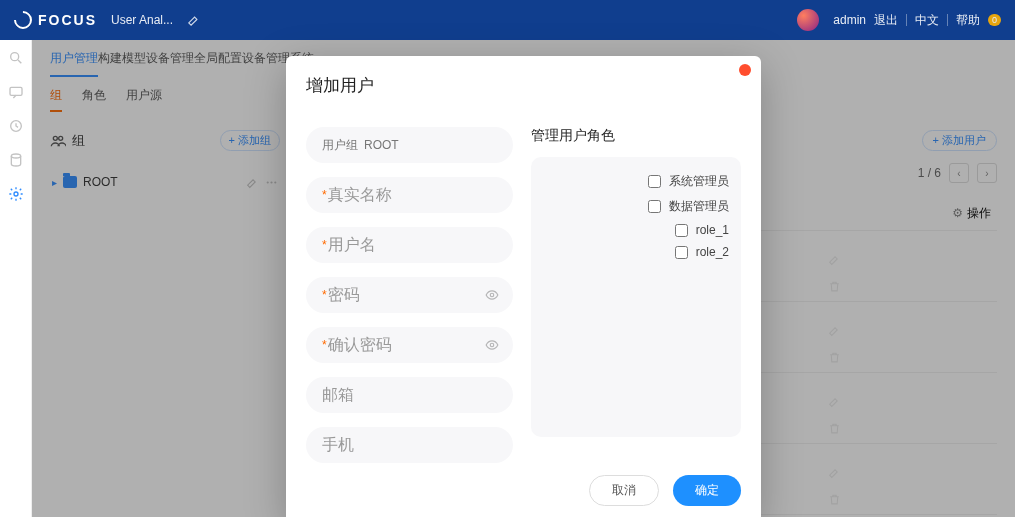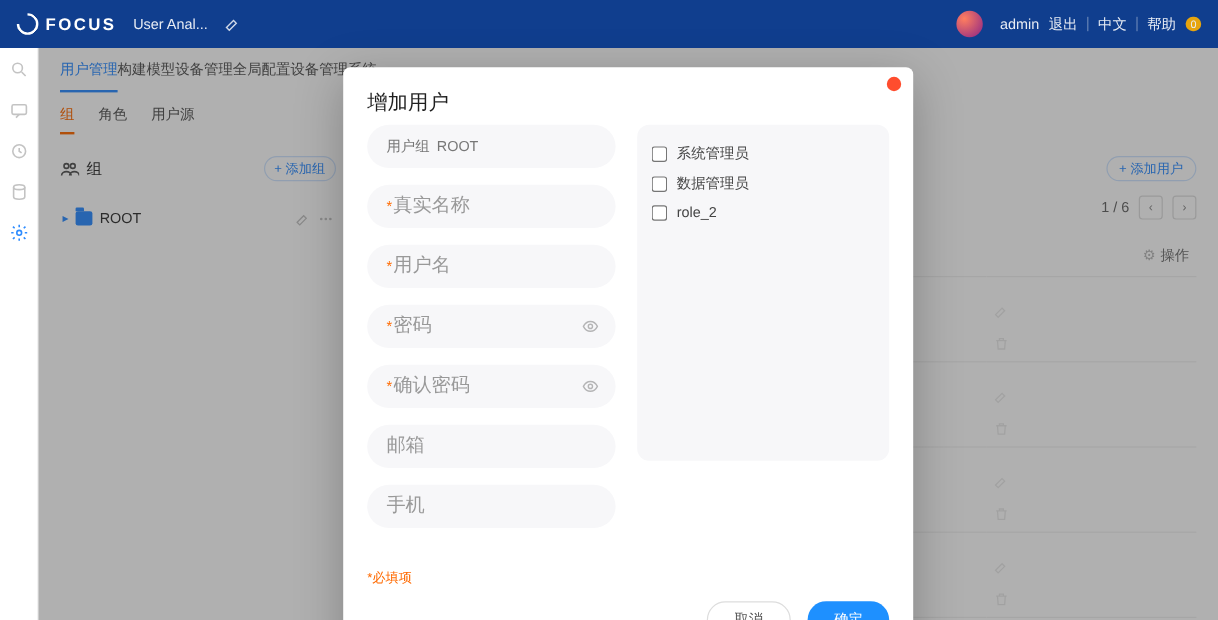--- a/index.html
+++ b/index.html
@@ -38,43 +38,43 @@
   .tree-caret { color: #2e8cff; font-size: 10px; }
   .folder-ic { width: 14px; height: 12px; background: #2e8cff; border-radius: 2px; position: relative; }
   .folder-ic::before { content:""; position:absolute; top:-3px; left:0; width:7px; height:3px; background:#2e8cff; border-radius:1px 1px 0 0; }
   .tree-actions { display: flex; gap: 6px; opacity: .5; }
   .table-panel { flex: 1; }
   .table-head-row { display: flex; align-items: center; justify-content: flex-end; gap: 10px; }
   .add-user-btn { color: #2e8cff; font-size: 11px; border: 1px solid #cfe4ff; border-radius: 12px; padding: 2px 10px; cursor: pointer; text-align: center; }
   .pager { display: flex; align-items: center; gap: 8px; margin-top: 12px; justify-content: flex-end; font-size: 12px; color: #666; }
   .pg-btn { width: 20px; height: 20px; border: 1px solid #ddd; border-radius: 3px; display: flex; align-items: center; justify-content: center; cursor: pointer; font-size: 10px; color: #888; }
   .tbl { width: 100%; margin-top: 14px; border-collapse: collapse; font-size: 12px; }
-  .tbl th { text-align: left; color: #737373; font-weight: 500; padding: 8px 6px; }
+  .tbl th { text-align: left; color: #000000; font-weight: 500; padding: 8px 6px; }
   .tbl th .hic { opacity: .5; margin-right: 4px; }
   .tbl td { padding: 8px 6px; border-top: 1px solid #f0f0f0; color: #555; }
   .tbl td.actions { text-align: right; }
   .row-ic { opacity: .35; margin-left: 8px; cursor: pointer; }
   .row-ic svg * { stroke: #888; }
   
   .overlay { position: absolute; inset: 0; background: rgba(30,30,30,.35); display: flex; justify-content: center; align-items: flex-start; }
   .modal { width: 475px; background: #fff; border-radius: 6px; margin-top: 16px; padding: 18px 20px 16px 20px; position: relative; box-shadow: 0 10px 40px rgba(0,0,0,.25); }
   .modal-close { position: absolute; top: 8px; right: 10px; width: 12px; height: 12px; border-radius: 50%; background: #ff4d2e; cursor: pointer; }
-  .modal-title { font-size: 17px; font-weight: 500; color: #1f1f1f; margin-bottom: 7px; }
+  .modal-title { font-size: 17px; font-weight: 500; color: #1f1f1f; margin-bottom: 30px; }
   .modal-body { display: flex; gap: 18px; }
   .form-col { flex: 1; display: flex; flex-direction: column; gap: 14px; }
   .field { position: relative; background: #f7f7f9; border-radius: 20px; height: 36px; display: flex; align-items: center; padding: 0 16px; }
   .field.static { color: #777; font-size: 12px; gap: 6px; }
   .field input { border: none; background: transparent; outline: none; width: 100%; font-size: 16px; color: #333; }
   .field input::placeholder { color: #999; }
   .req-ast { color: #ff6a00; margin-right: 1px; }
   .eye { position: absolute; right: 14px; top: 50%; transform: translateY(-50%); opacity: .45; }
   .roles-col { width: 210px; }
   .roles-title { font-size: 14px; font-weight: 500; margin-bottom: 12px; color: #1f1f1f; }
   .roles-box { background: #f7f7f9; border-radius: 10px; padding: 12px 12px; min-height: 280px; }
-  .role-item { display: flex; align-items: center; gap: 8px; font-size: 12px; color: #444; padding: 4px 0; }
+  .role-item { display: flex; align-items: center; gap: 8px; font-size: 12px; color: #444; padding: 4px 0; justify-content: flex-end; }
   .role-item input { width: 13px; height: 13px; }
   .req-note { color: #ff6a00; font-size: 11px; margin-top: 20px; }
   .modal-footer { display: flex; justify-content: flex-end; gap: 14px; margin-top: 12px; }
   .btn { border-radius: 16px; padding: 6px 22px; font-size: 12px; cursor: pointer; border: none; }
   .btn-cancel { background: #fff; border: 1px solid #ddd; color: #555; }
   .btn-ok { background: #1e90ff; color: #fff; }
   svg { display: block; }
 </style>
 </head>
 <body>
@@ -294,34 +294,38 @@
                     <circle cx="12" cy="12" r="3"></circle>
                   </svg>
                 </span>
               </div>
             <div class="field">
                 <input placeholder="邮箱" style="">
               </div>
             <div class="field">
                 <input placeholder="手机" style="">
               </div>
-            <div class="req-note">*必填项</div>
           </div>
           <div class="roles-col">
+            <div class="roles-title">管理用户角色</div>
             <div class="roles-box" id="roles-box">
                 <label class="role-item">
                   <input type="checkbox" style="">
                   <span>系统管理员</span>
                 </label>
                 <label class="role-item">
                   <input type="checkbox" style="">
                   <span>数据管理员</span>
                 </label>
                 <label class="role-item">
                   <input type="checkbox" style="">
+                  <span>role_1</span>
+                </label>
+                <label class="role-item">
+                  <input type="checkbox" style="">
                   <span>role_2</span>
                 </label>
               </div>
           </div>
         </div>
         <div class="modal-footer">
           <button class="btn btn-cancel">取消</button>
           <button class="btn btn-ok">确定</button>
         </div>
       </div>

